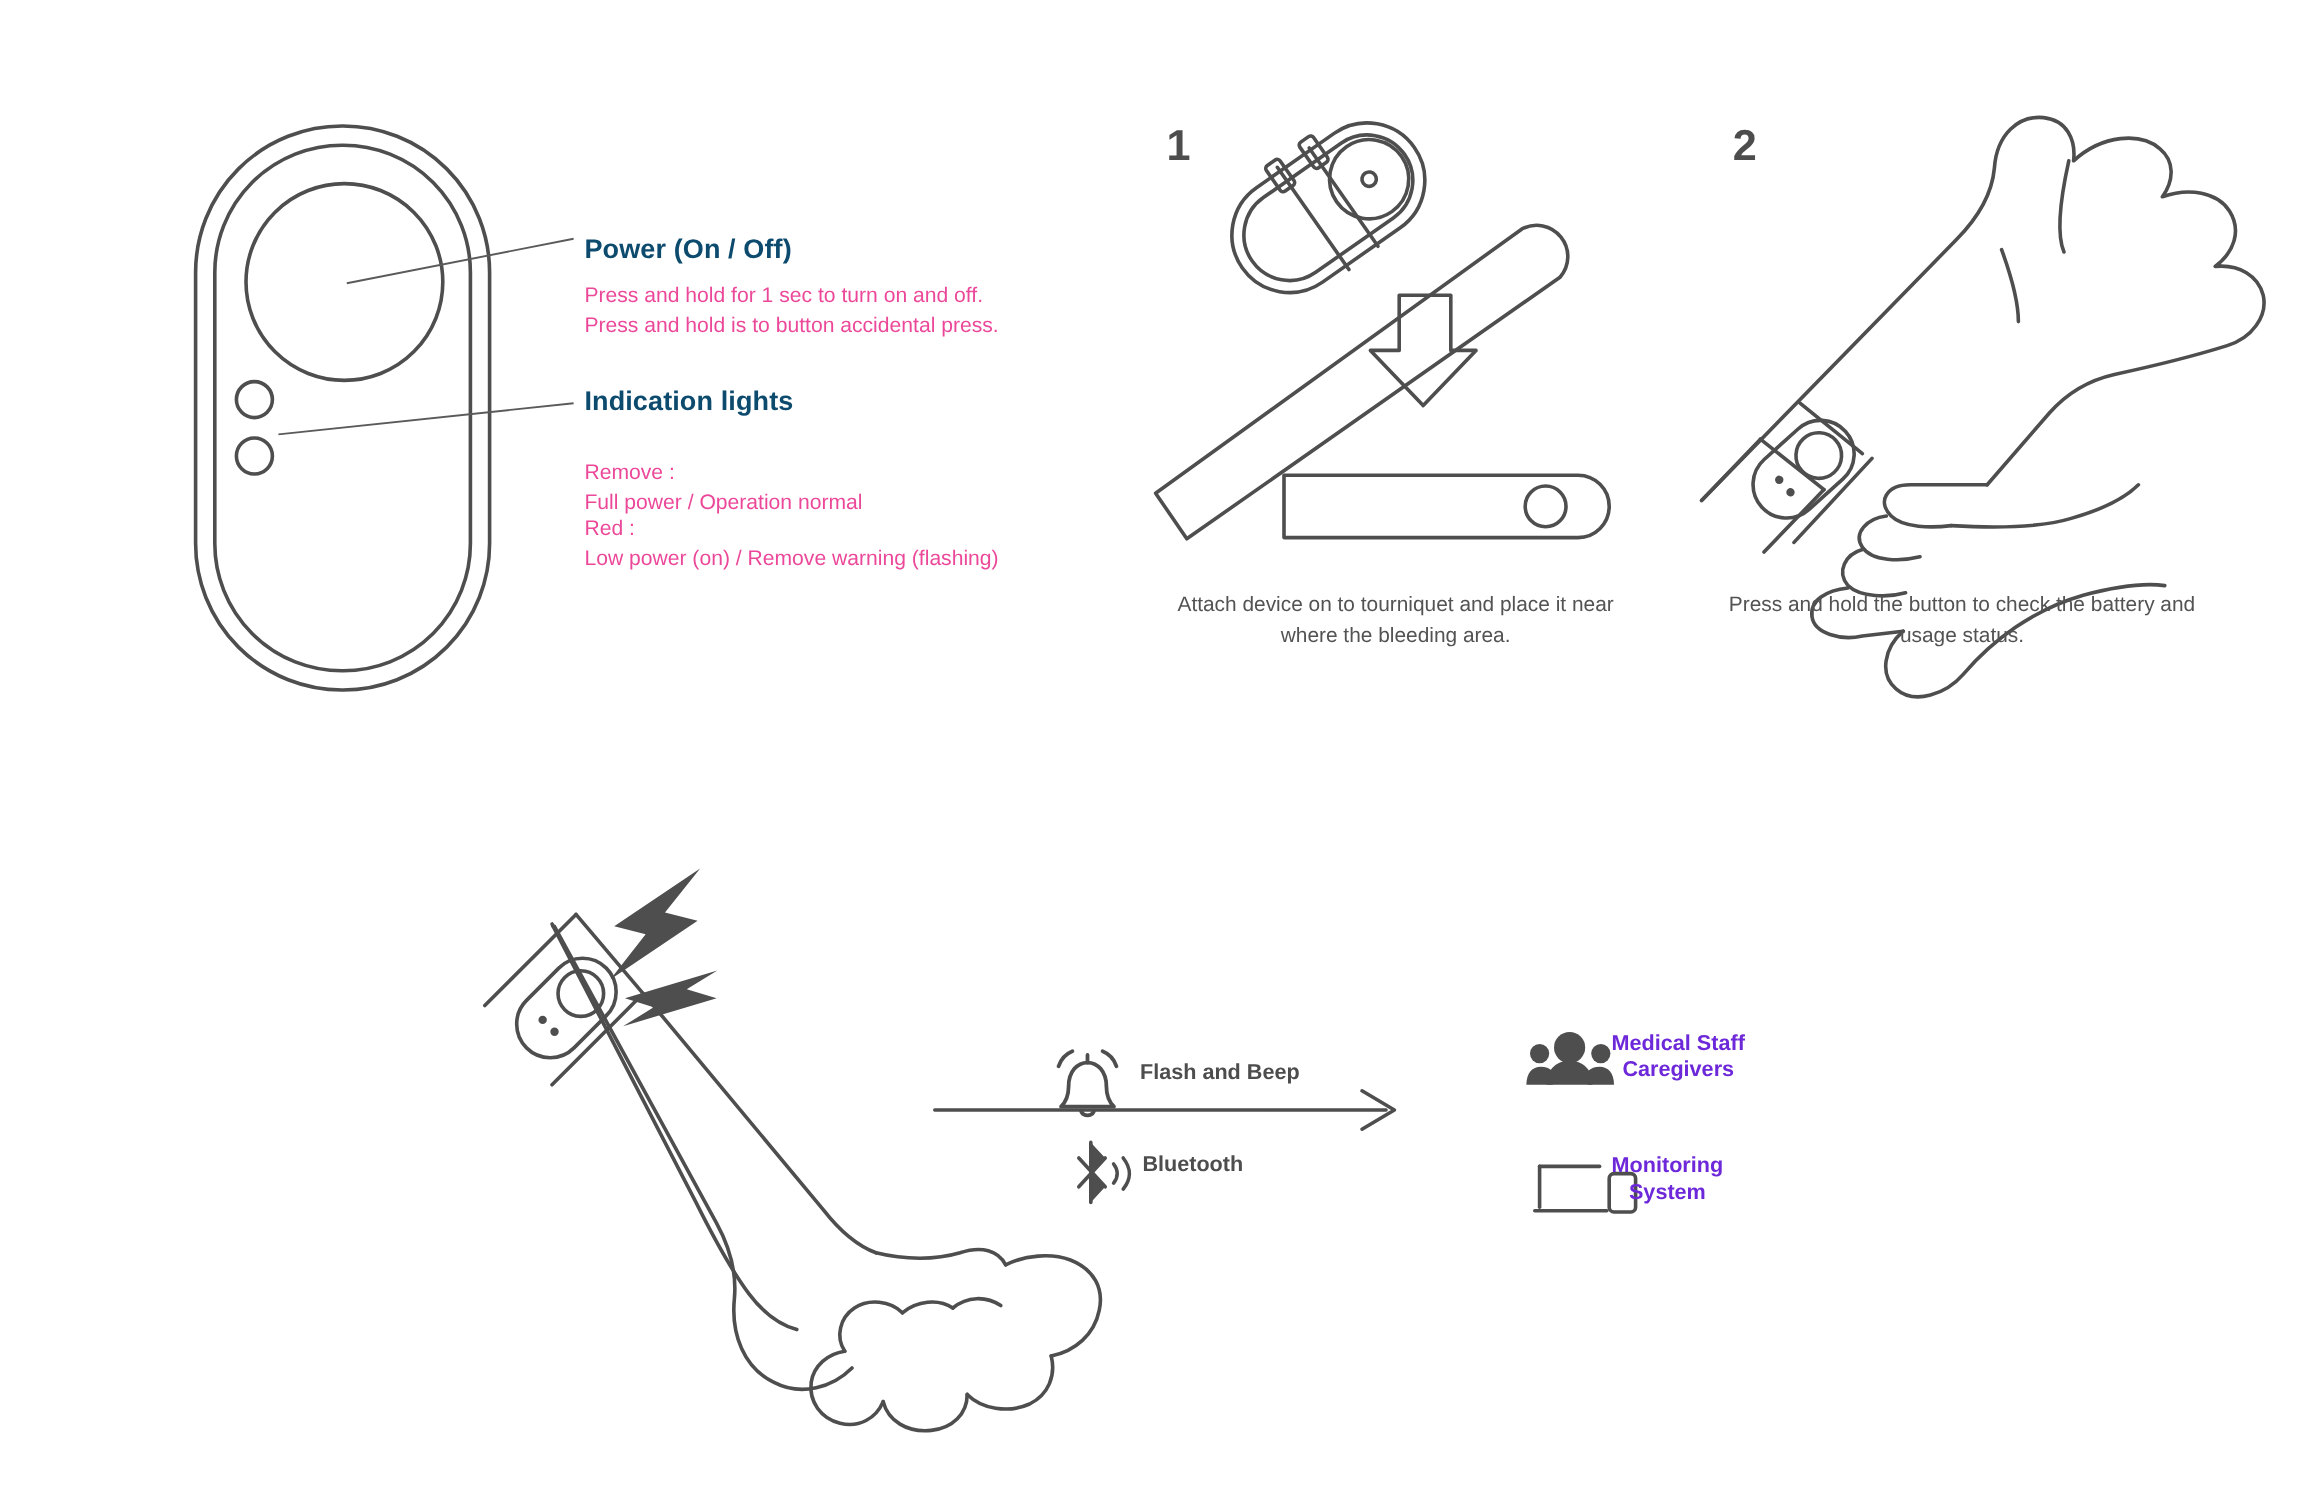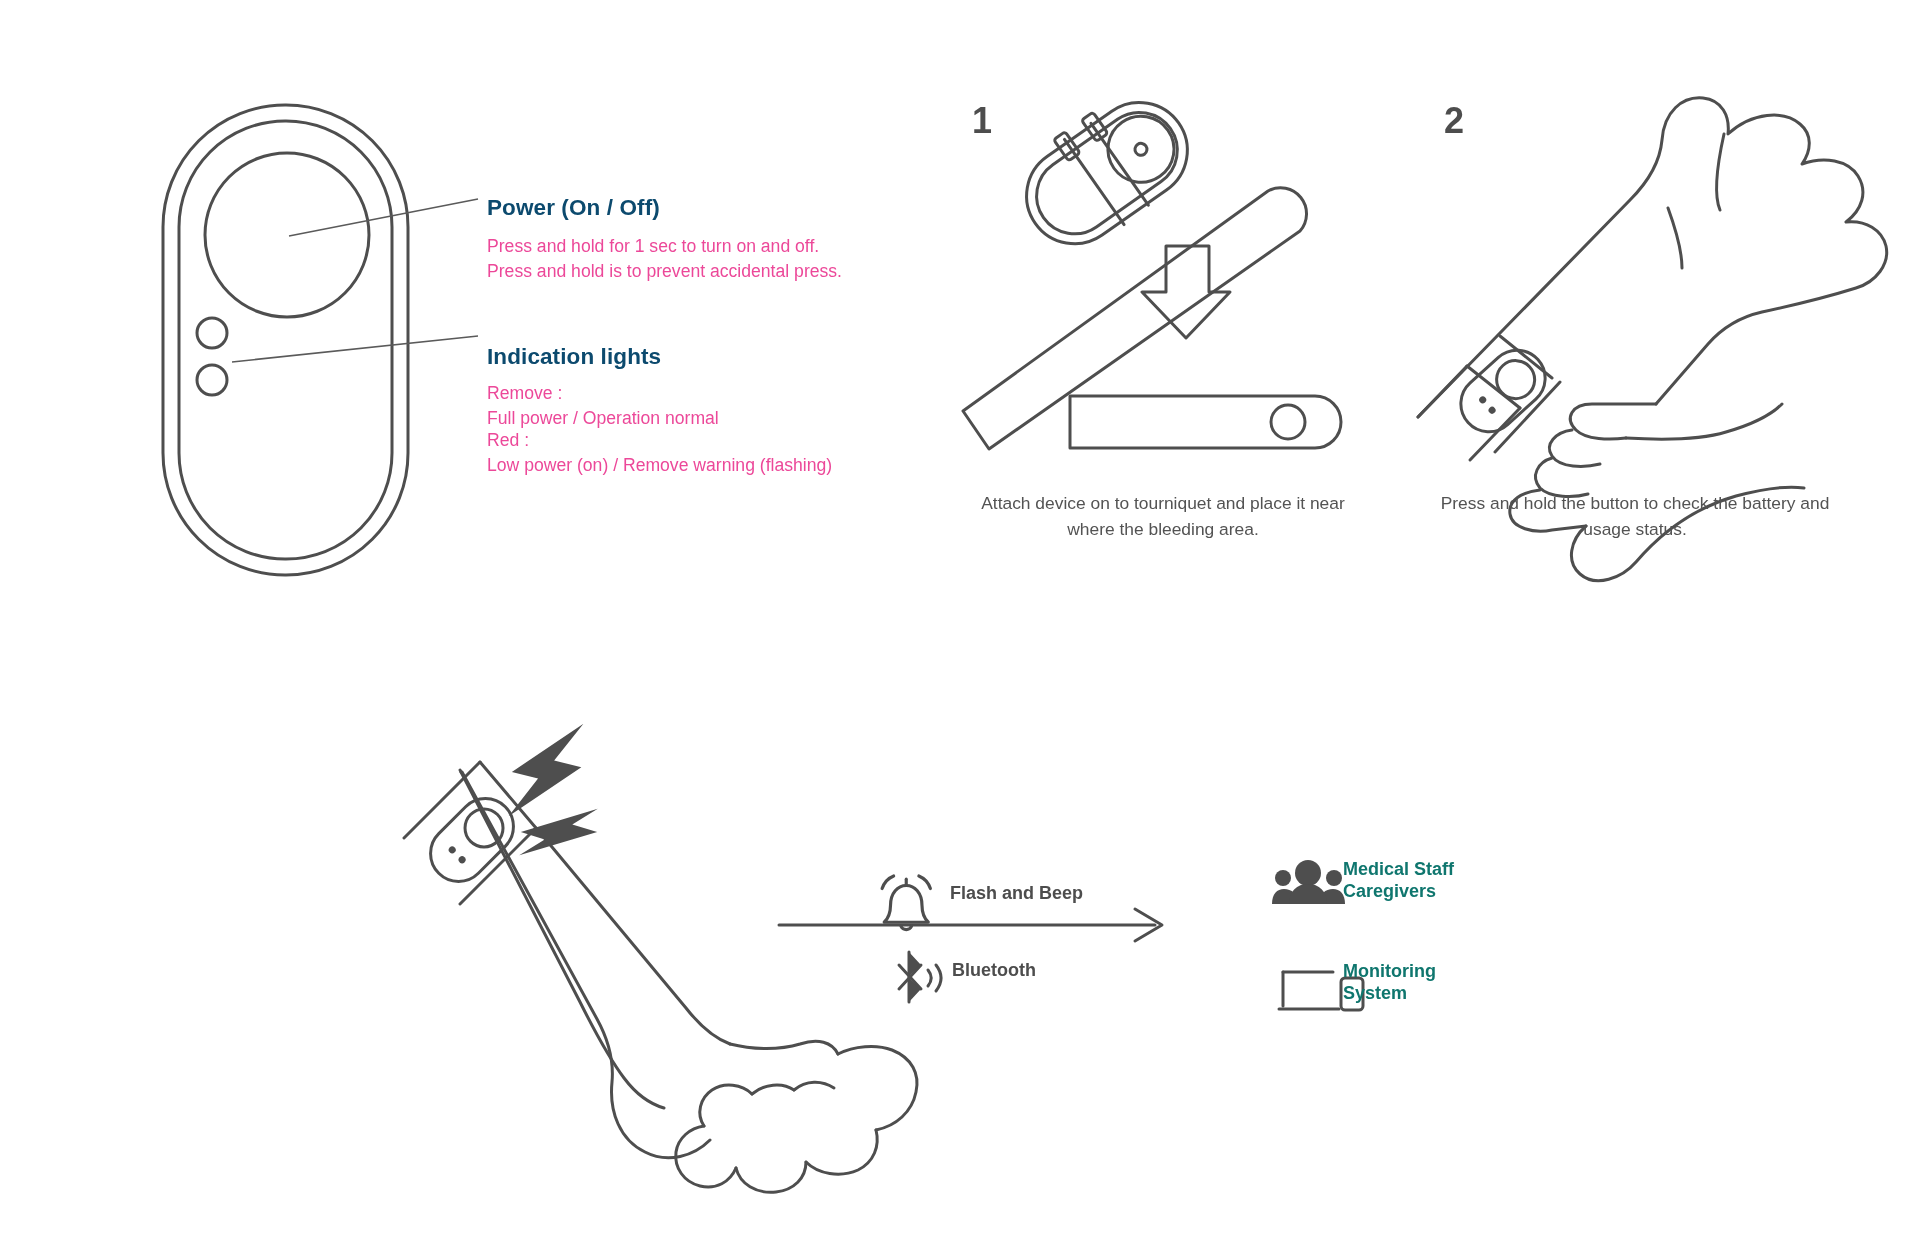--- a/index.html
+++ b/index.html
@@ -78,28 +78,29 @@
   }
   .chan-label {
     font-size: 18px;
     font-weight: bold;
     color: #4d4d4d;
     white-space: nowrap;
   }
   .dest-label {
     font-size: 18px;
     font-weight: bold;
-    color: #0f766e;
+    color: #6d28d9;
     line-height: 22px;
+    text-align: center;
   }
 
   
   #power-heading   { left: 487px; top: 195px; }
   #power-desc      { left: 487px; top: 234px; }
-  #ind-heading     { left: 487px; top: 344px; }
+  #ind-heading     { left: 487px; top: 322px; }
   #ind-green       { left: 487px; top: 381px; }
   #ind-red         { left: 487px; top: 428px; }
 
   #step1-num       { left: 972px; top: 100px; }
   #step2-num       { left: 1444px; top: 100px; }
   #step1-caption   { left: 963px; top: 490px; }
   #step2-caption   { left: 1435px; top: 490px; }
 
   #flash-label     { left: 926px; top: 883px; margin-left: 24px; }
   #bt-label        { left: 952px; top: 960px; }
@@ -299,21 +300,21 @@
       <path class="ln" d="M6 4 L6 38" stroke-width="6"></path>
       <path class="ln" d="M2 41 L62 41" stroke-width="7"></path>
       <rect class="ln" x="64" y="10" width="22" height="32" rx="4" stroke-width="5"></rect>
     </g>
 
   </svg>
 
   <div class="txt heading" id="power-heading">Power (On / Off)</div>
   <div class="txt para" id="power-desc">
     <div>Press and hold for 1 sec to turn on and off.</div>
-    <div>Press and hold is to prevent accidental press.</div>
+    <div>Press and hold is to button accidental press.</div>
   </div>
 
   <div class="txt heading" id="ind-heading">Indication lights</div>
   <div class="txt para" id="ind-green">
     <div>Remove :</div>
     <div>Full power / Operation normal</div>
   </div>
   <div class="txt para" id="ind-red">
     <div>Red :</div>
     <div>Low power (on) / Remove warning (flashing)</div>

